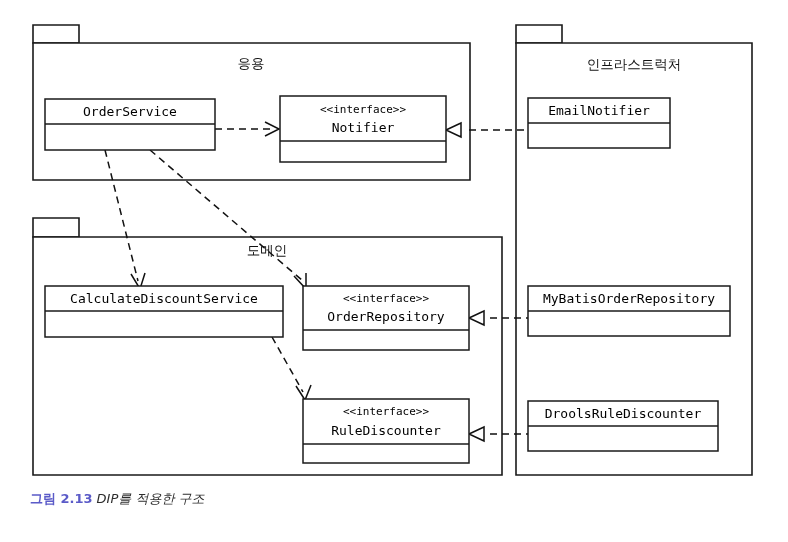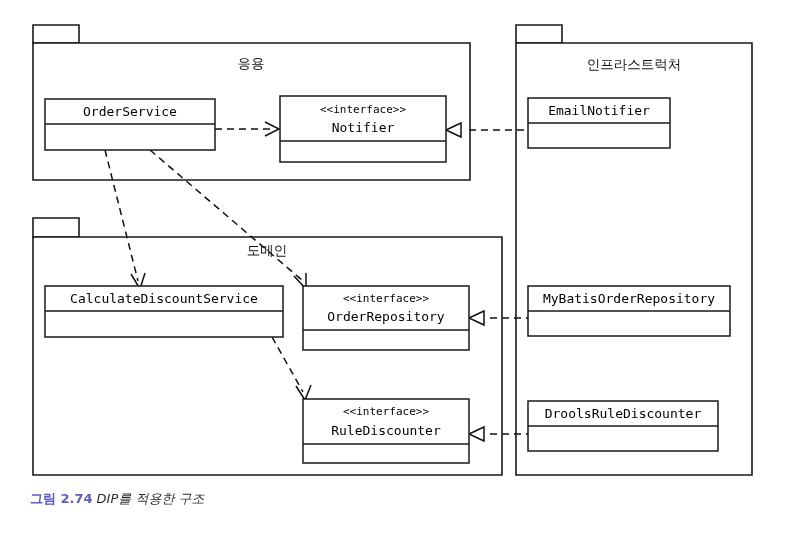--- a/index.html
+++ b/index.html
@@ -230,14 +230,14 @@
     <g>
       <rect class="class-box" x="528" y="401" width="190" height="50"></rect>
       <line class="class-sep" x1="528" y1="426" x2="718" y2="426"></line>
       <text class="cls-name" x="623" y="414">DroolsRuleDiscounter</text>
     </g>
 
   </svg>
 </div>
 
 <div id="caption">
-  <span class="cap-num">그림 2.74</span><span class="cap-text">DIP를 적용한 구조</span>
+  <span class="cap-num">그림 2.13</span><span class="cap-text">DIP를 적용한 구조</span>
 </div>
 
 </body></html>

